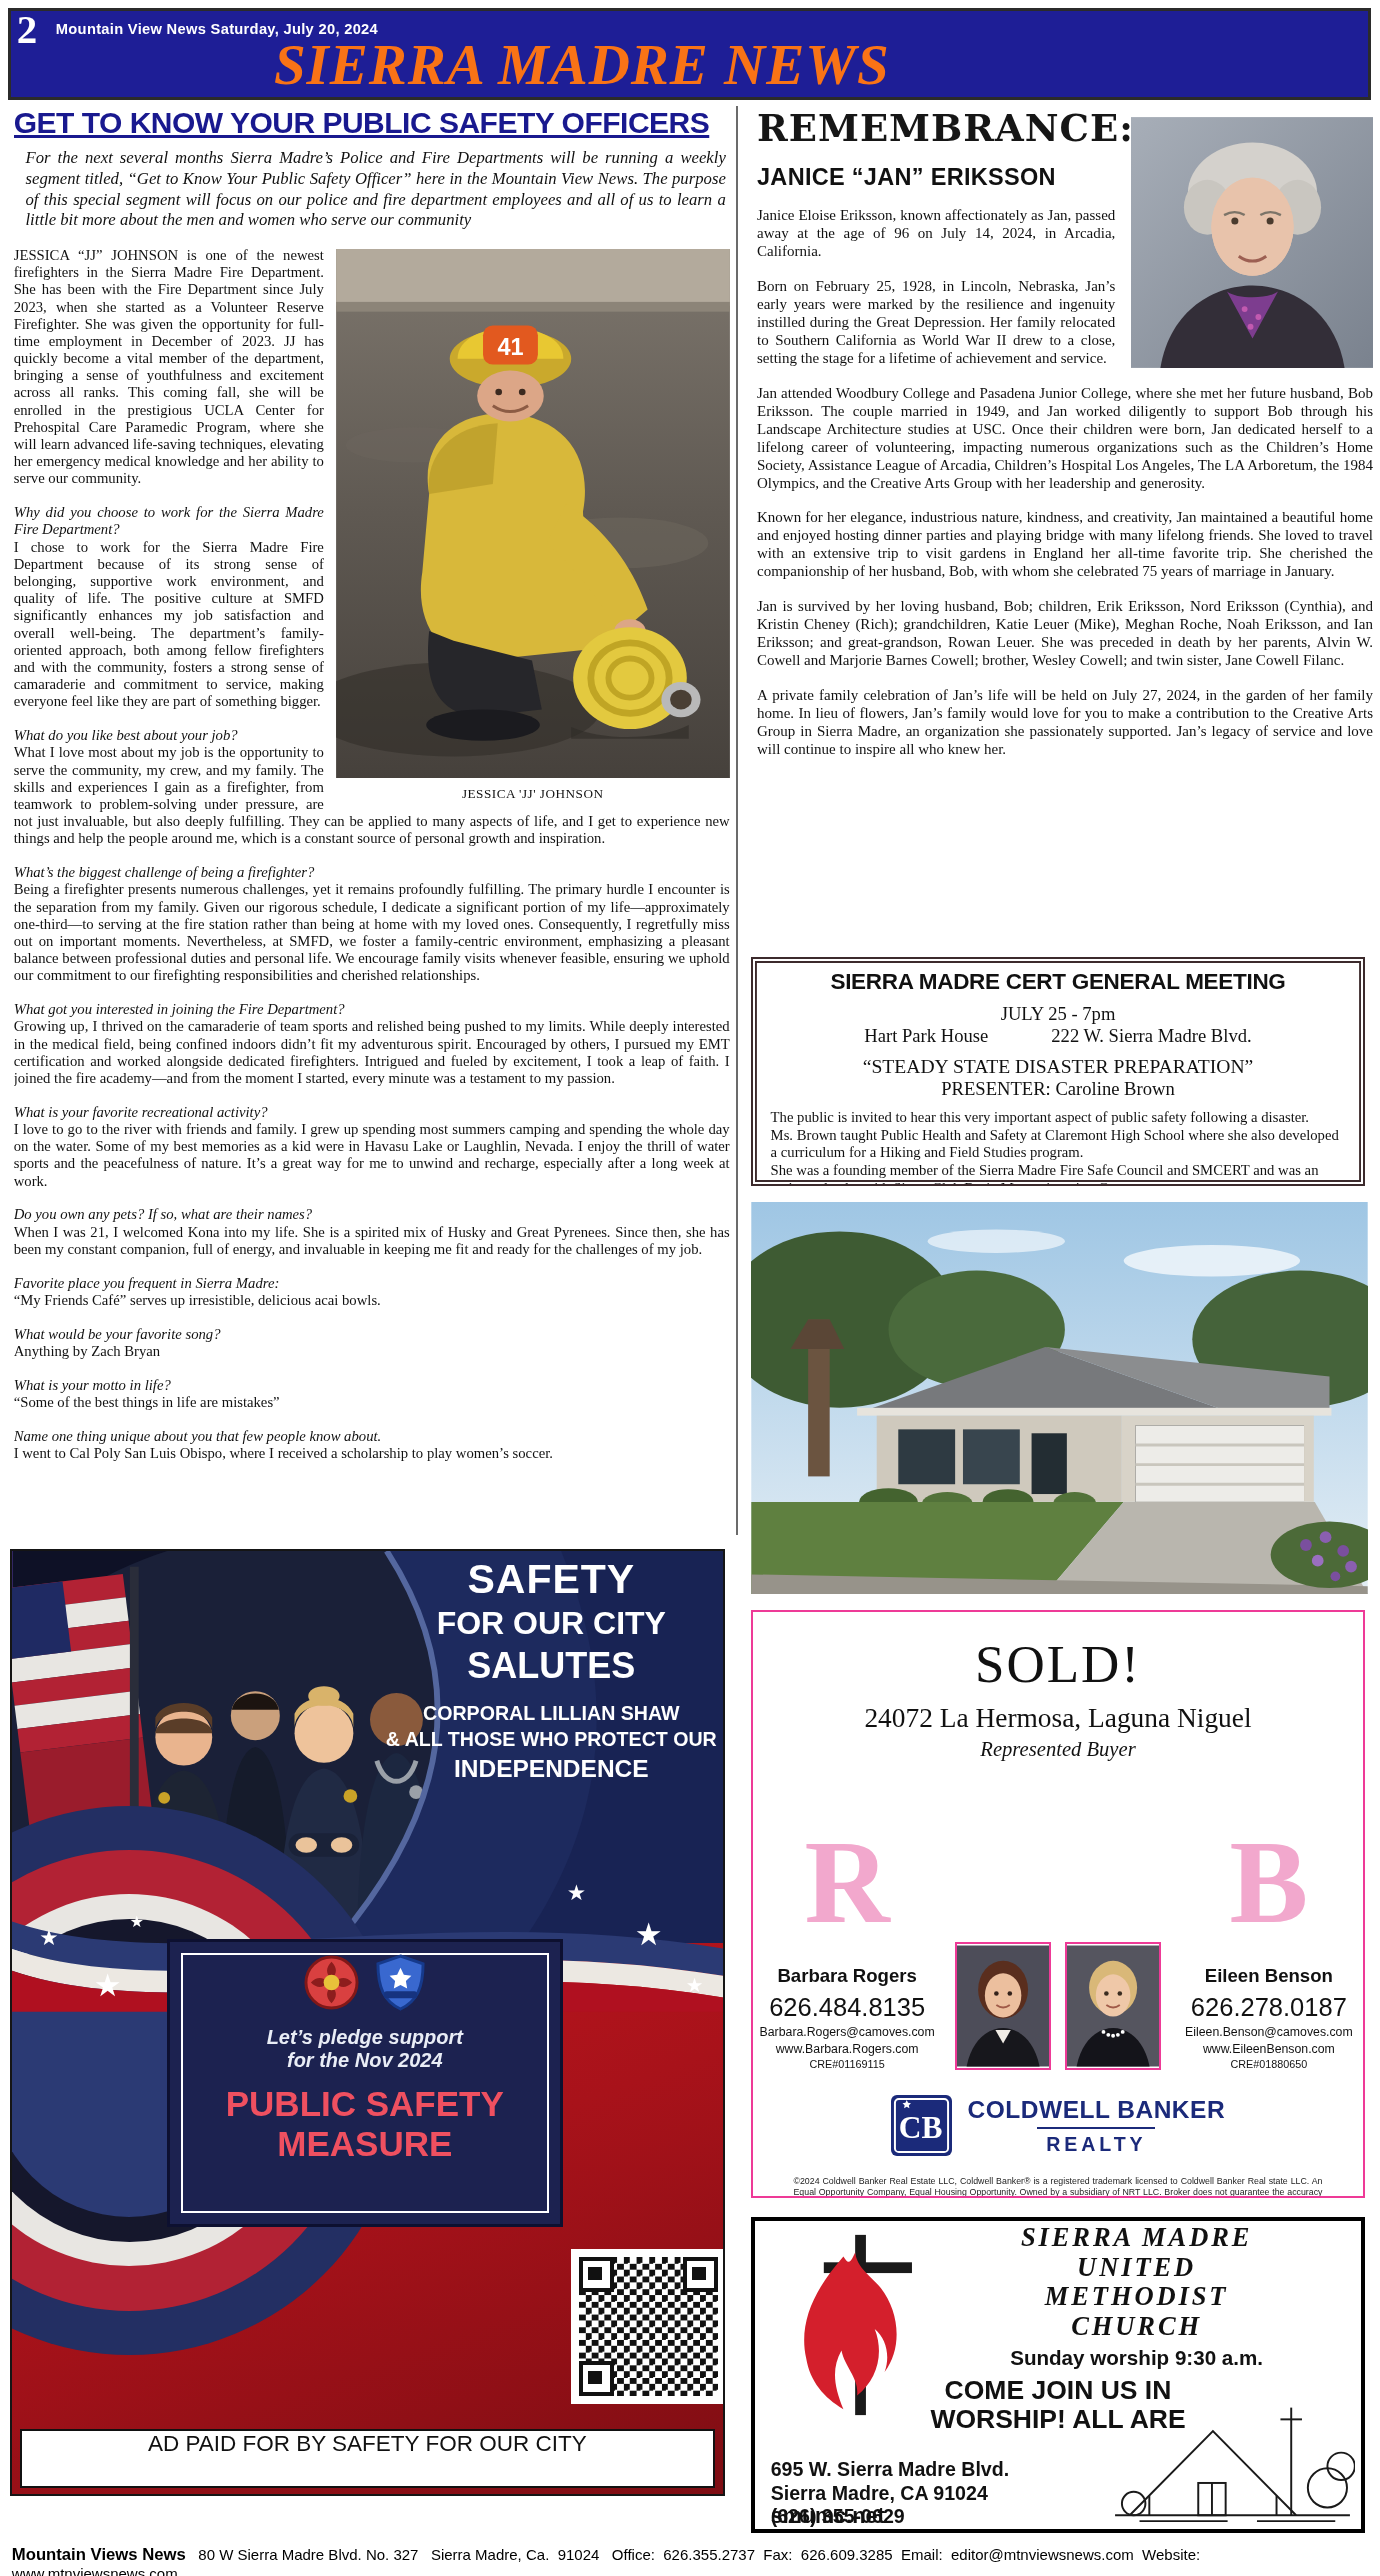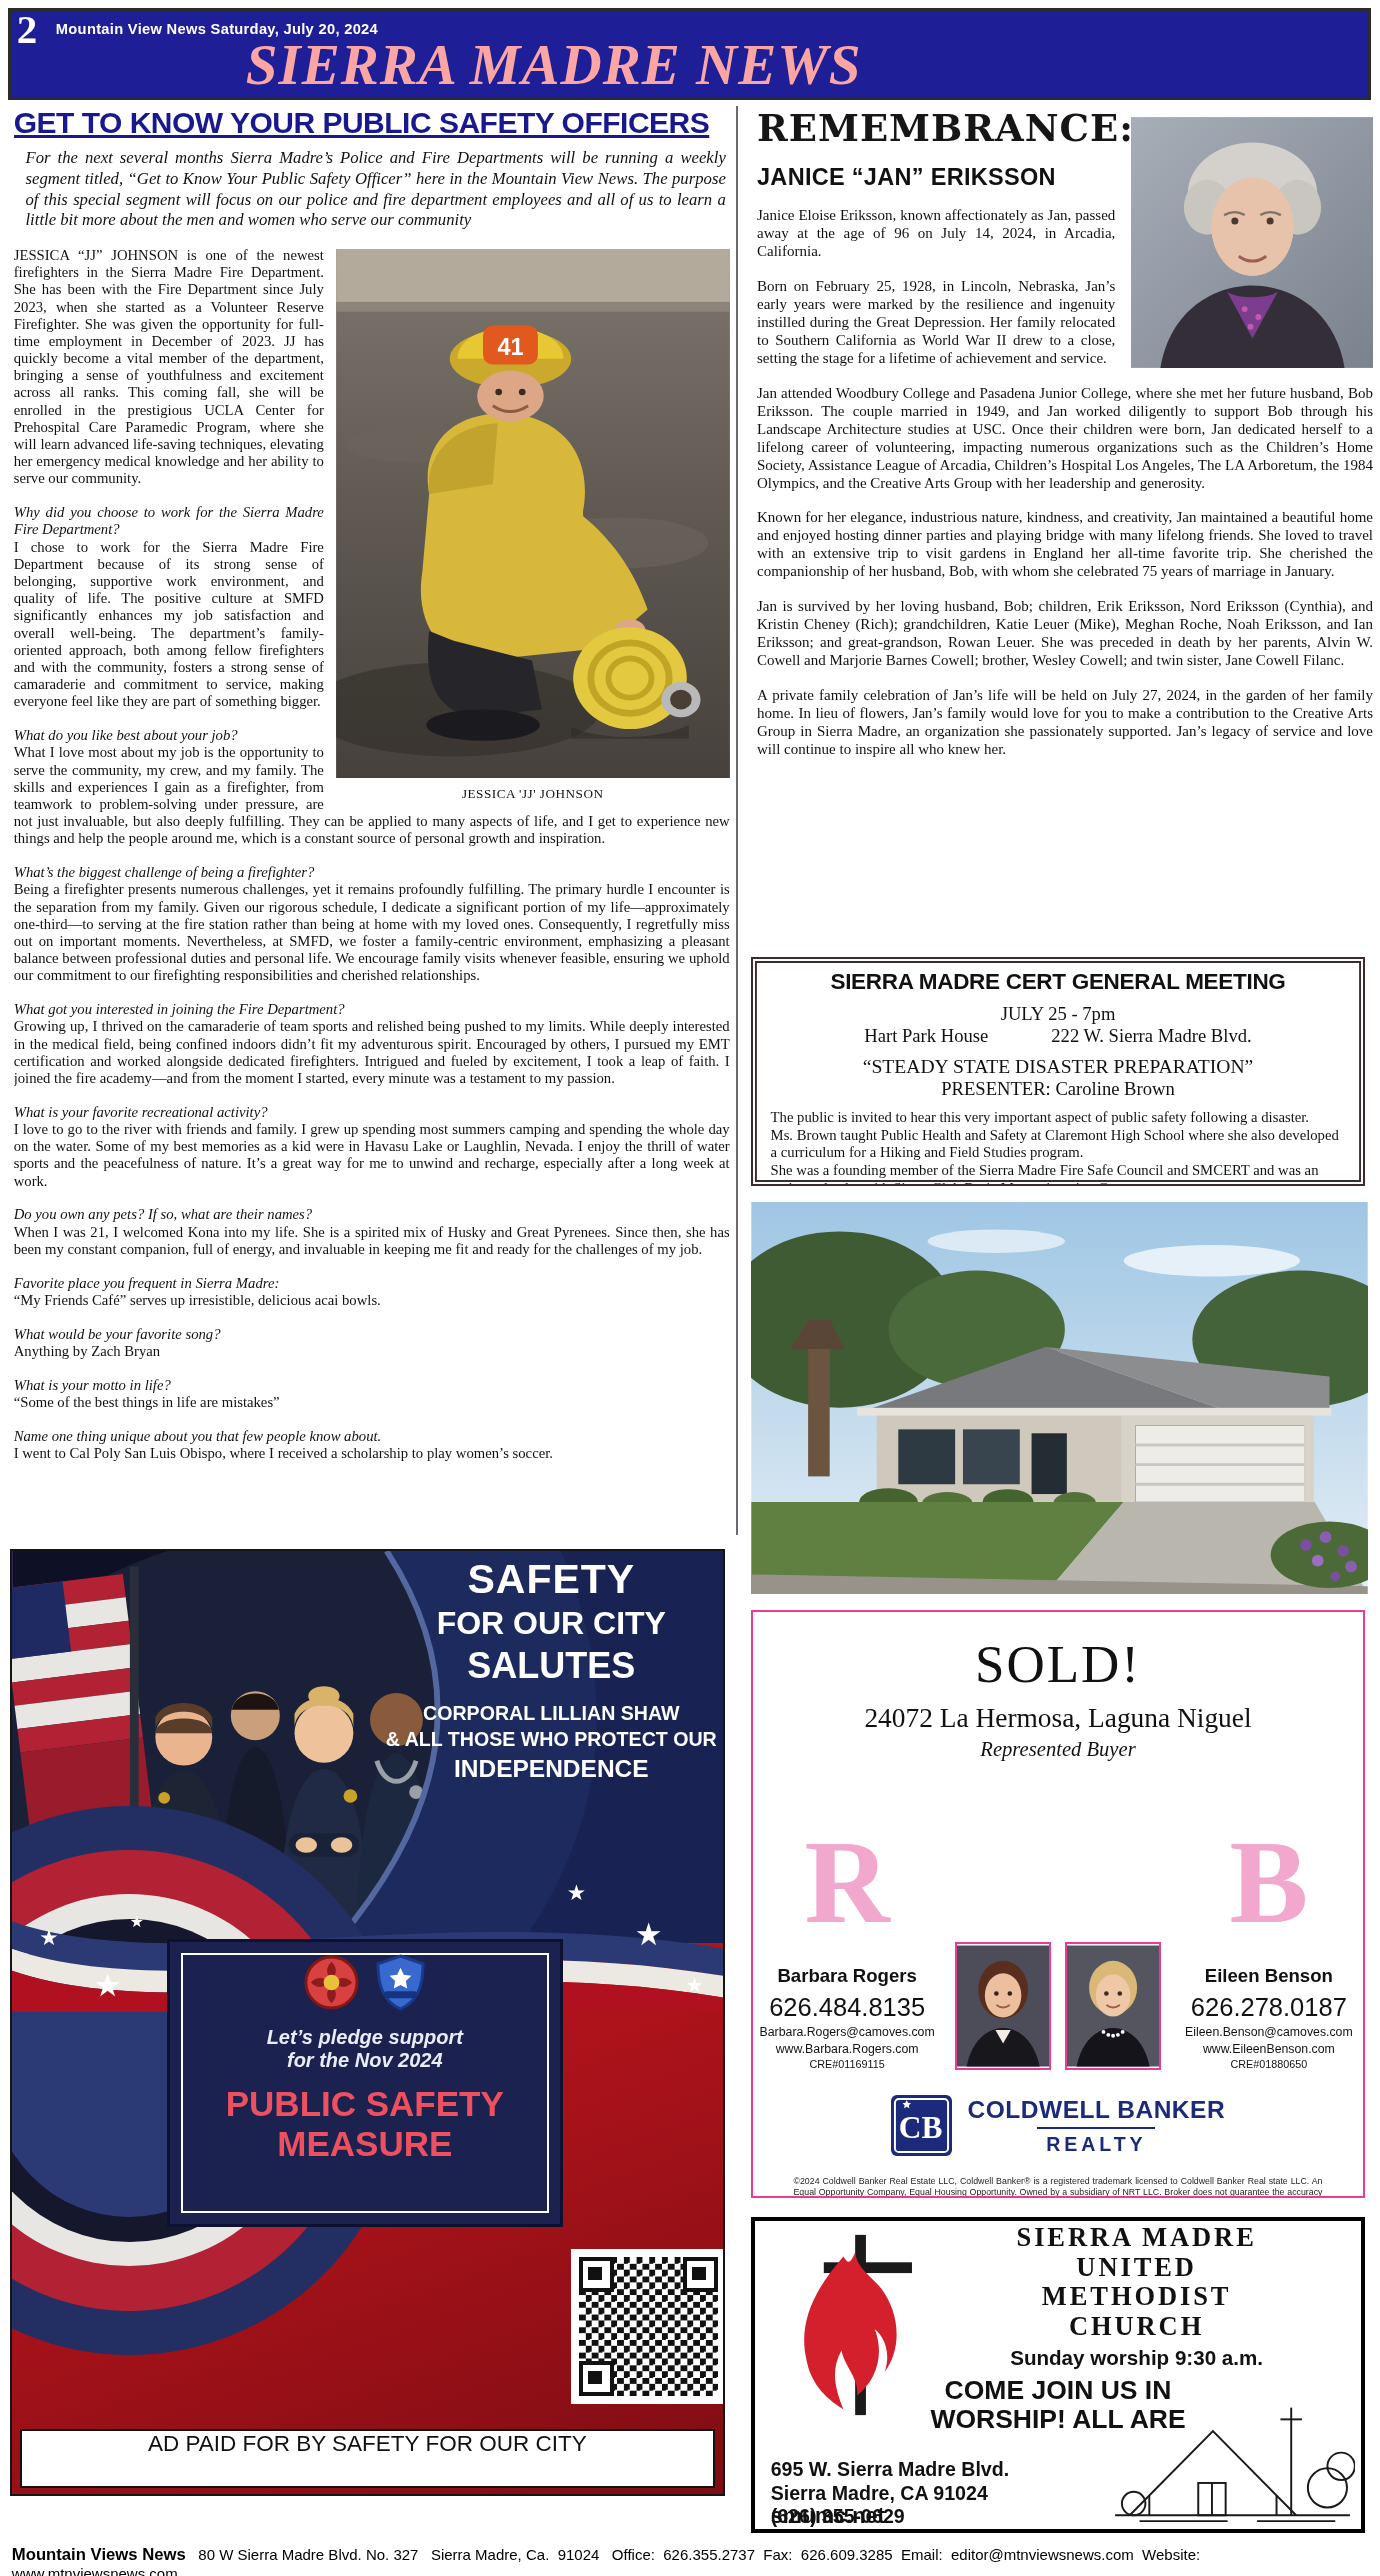--- a/index.html
+++ b/index.html
@@ -4,22 +4,22 @@
 <style>
   html,body{margin:0;padding:0;background:#e8e8e8;}
   .page{position:relative;width:1380px;height:2576px;background:#fff;margin:0 auto;
         font-family:"Liberation Serif",serif;color:#111;overflow:hidden;}
 
   
   .header{position:absolute;left:7.8px;top:7.8px;width:1357px;height:86px;background:#1e1e96;
           border:3.9px solid #2b2b2b;}
   .page-num{position:absolute;left:5.9px;top:-5.9px;font:bold 41px "Liberation Serif",serif;color:#fff;}
   .masthead{position:absolute;left:45px;top:9.8px;font:bold 14.7px "Liberation Sans",sans-serif;color:#fff;letter-spacing:0.3px;}
-  .section-title{position:absolute;left:235px;top:21.6px;width:686px;
-          font:bold italic 57px "Liberation Serif",serif;color:#fca5a5;letter-spacing:1px;white-space:nowrap;}
+  .section-title{position:absolute;left:228px;top:21.6px;width:686px;text-align:center;
+          font:bold italic 57px "Liberation Serif",serif;color:#f97316;letter-spacing:1px;white-space:nowrap;}
 
   
   .col-left{position:absolute;left:13.7px;top:106px;width:716px;height:1433px;overflow:hidden;}
   .divider{position:absolute;left:736px;top:106px;width:2px;height:1429px;background:#6b6b6b;}
   .col-right{position:absolute;left:757px;top:106px;width:616px;height:847px;overflow:hidden;}
 
   .safety-title{font:bold 30px "Liberation Sans",sans-serif;color:#19198f;letter-spacing:-0.5px;margin:0 0 7.8px 0;text-decoration:underline;}
   .intro{font:italic 16.7px/1.25 "Liberation Serif",serif;text-align:justify;padding:0 3.9px 0 11.8px;margin-bottom:15.7px;}
   .article{font:14.7px/1.17 "Liberation Serif",serif;text-align:justify;}
   .article .lead{margin:0 0 16.7px 0;}
@@ -105,21 +105,21 @@
   .paid{position:absolute;left:7.8px;right:7.8px;bottom:5.9px;height:55px;background:#fff;border:2px solid #111;
         text-align:center;line-height:51px;font:22.5px "Liberation Sans",sans-serif;color:#111;z-index:4;}
   .star{position:absolute;color:#fff;z-index:2;font-family:"DejaVu Sans",sans-serif;}
 
   
   .church{position:absolute;left:751px;top:2217px;width:614px;height:316px;border:4.9px solid #000;
           box-sizing:border-box;background:#fff;overflow:hidden;}
   .ch-logo{position:absolute;left:9.8px;top:7.8px;}
   .ch-name{position:absolute;left:167px;top:2px;right:9.8px;text-align:center;
            font-family:"Liberation Serif",serif;color:#111;}
-  .ch-name div{font-size:26.5px;line-height:1.12;letter-spacing:2.9px;font-weight:600;}
+  .ch-name div{font-size:26.5px;line-height:1.12;letter-spacing:2.9px;font-weight:600;font-style:italic;}
   .ch-worship{position:absolute;left:167px;top:125px;right:9.8px;text-align:center;
            font:bold 20.6px "Liberation Sans",sans-serif;}
   .ch-invite{position:absolute;left:0;top:155px;right:0;text-align:center;
            font:bold 26.5px "Liberation Sans",sans-serif;line-height:1.1;}
   .ch-addr{position:absolute;left:15.7px;top:237px;text-align:left;font:bold 19.6px "Liberation Sans",sans-serif;
            line-height:1.2;}
   .ch-web{position:absolute;left:15.7px;top:282px;font:bold 21.6px "Liberation Sans",sans-serif;}
   .ch-art{position:absolute;right:5.9px;bottom:2px;}
 
   

